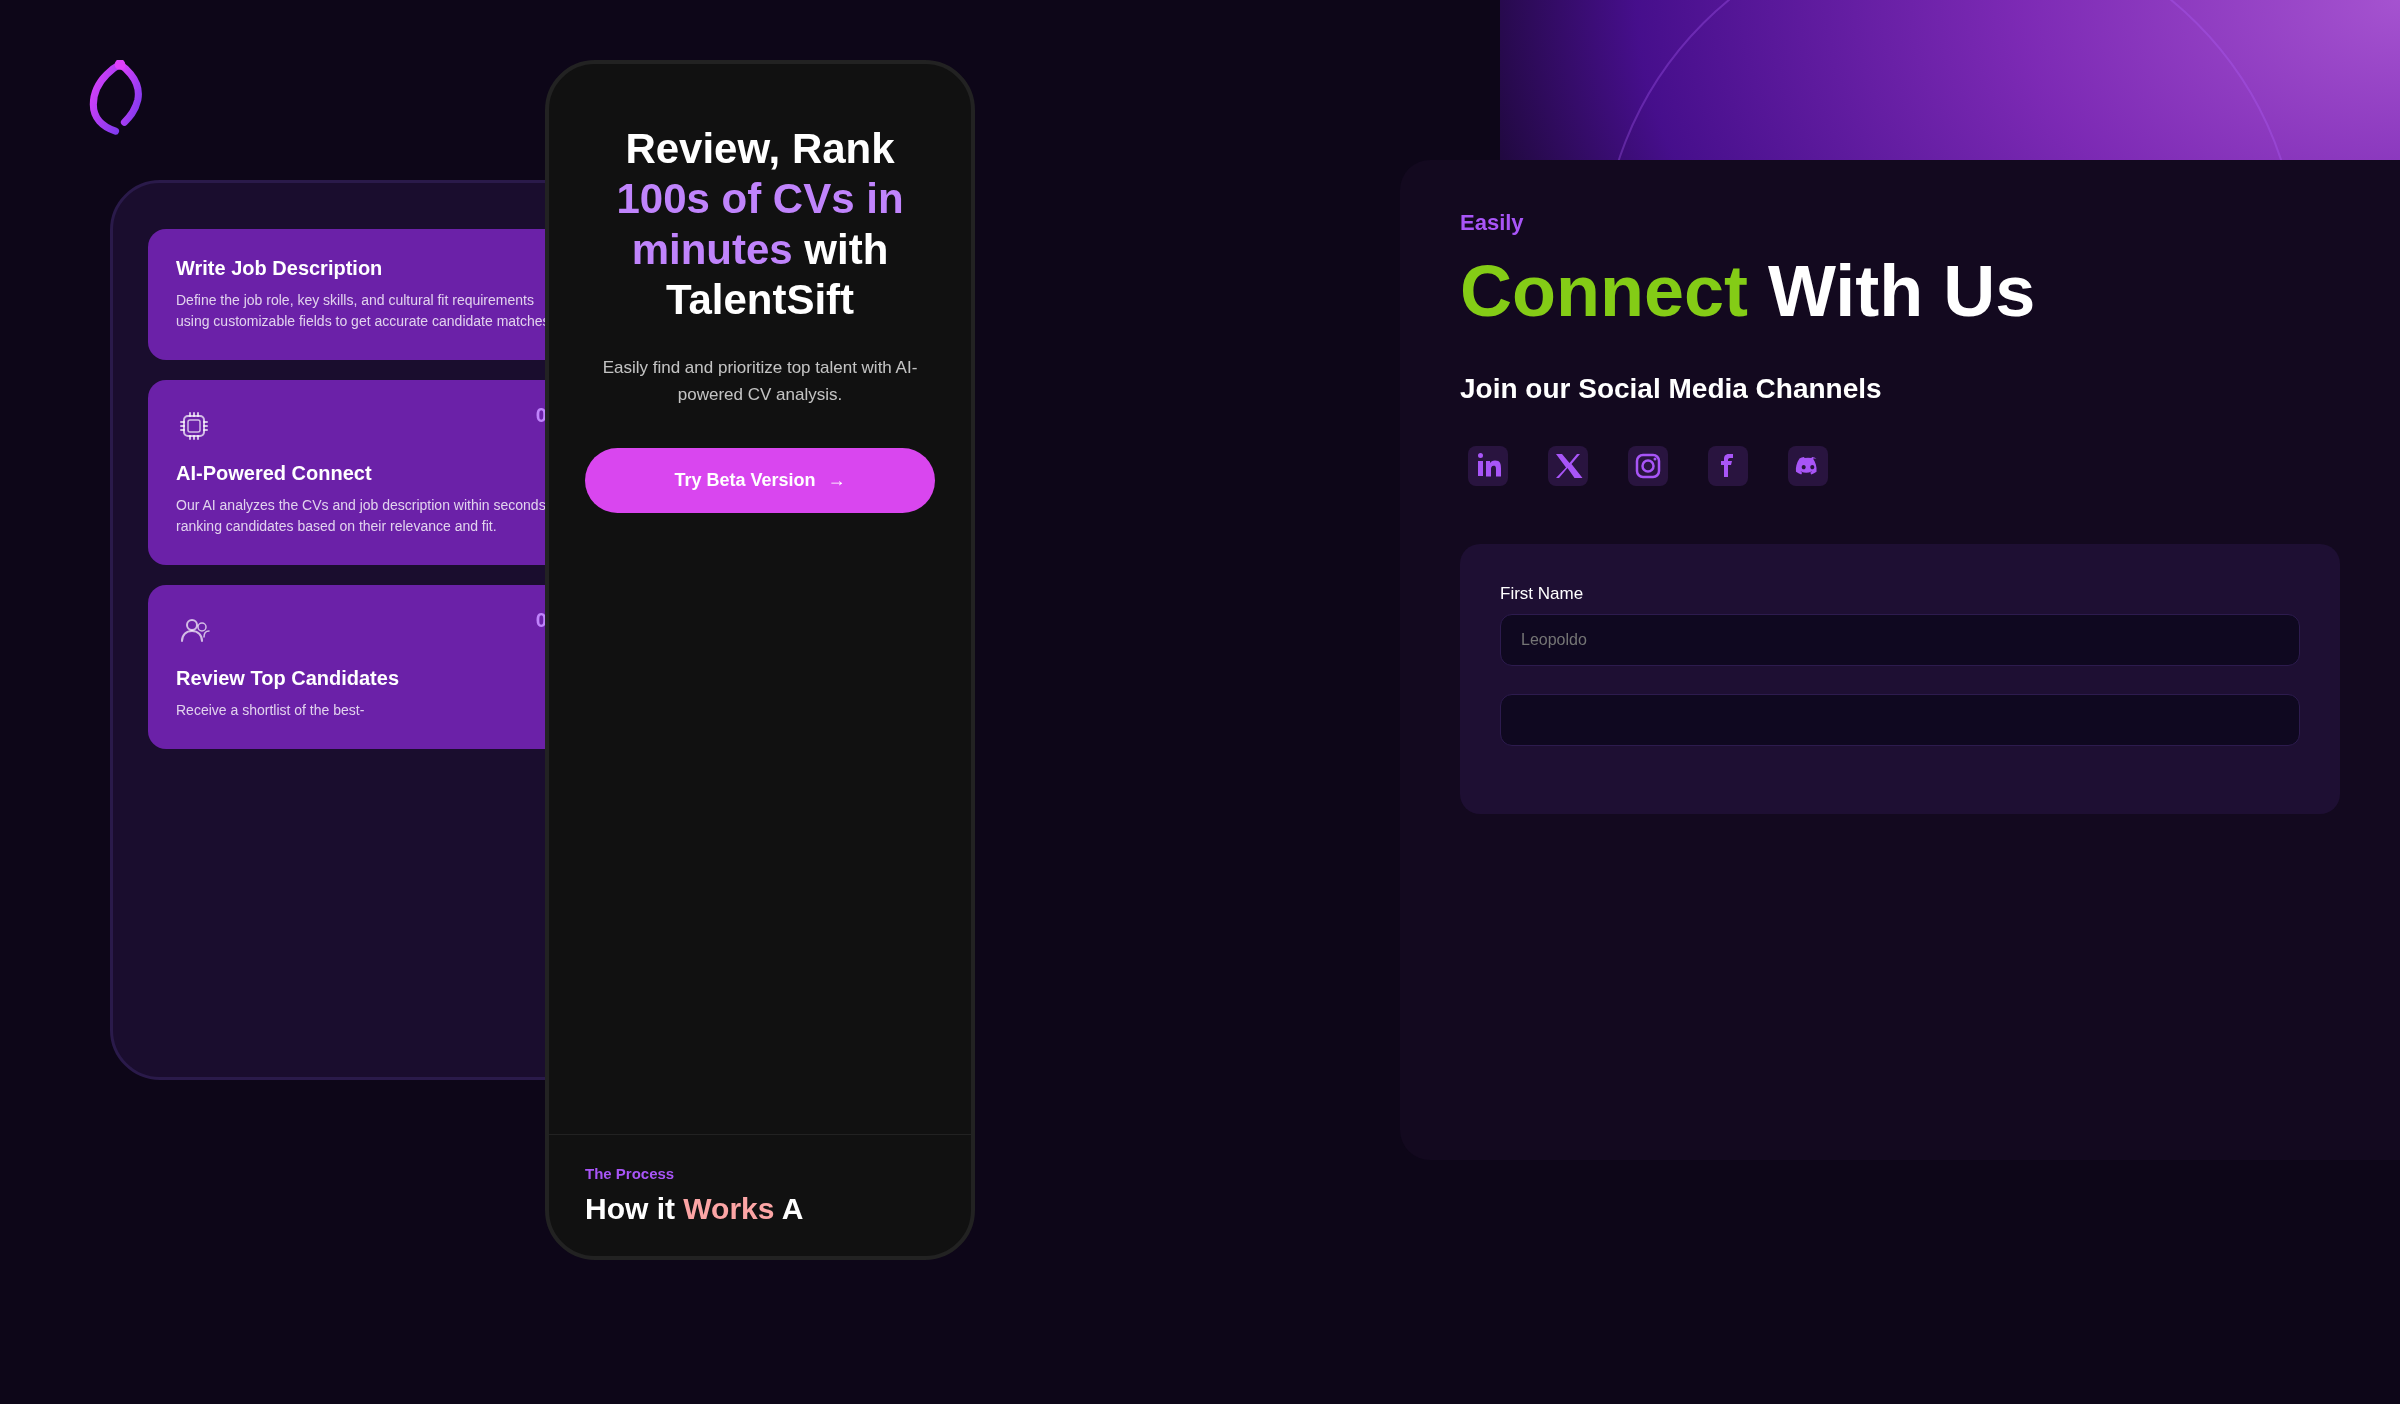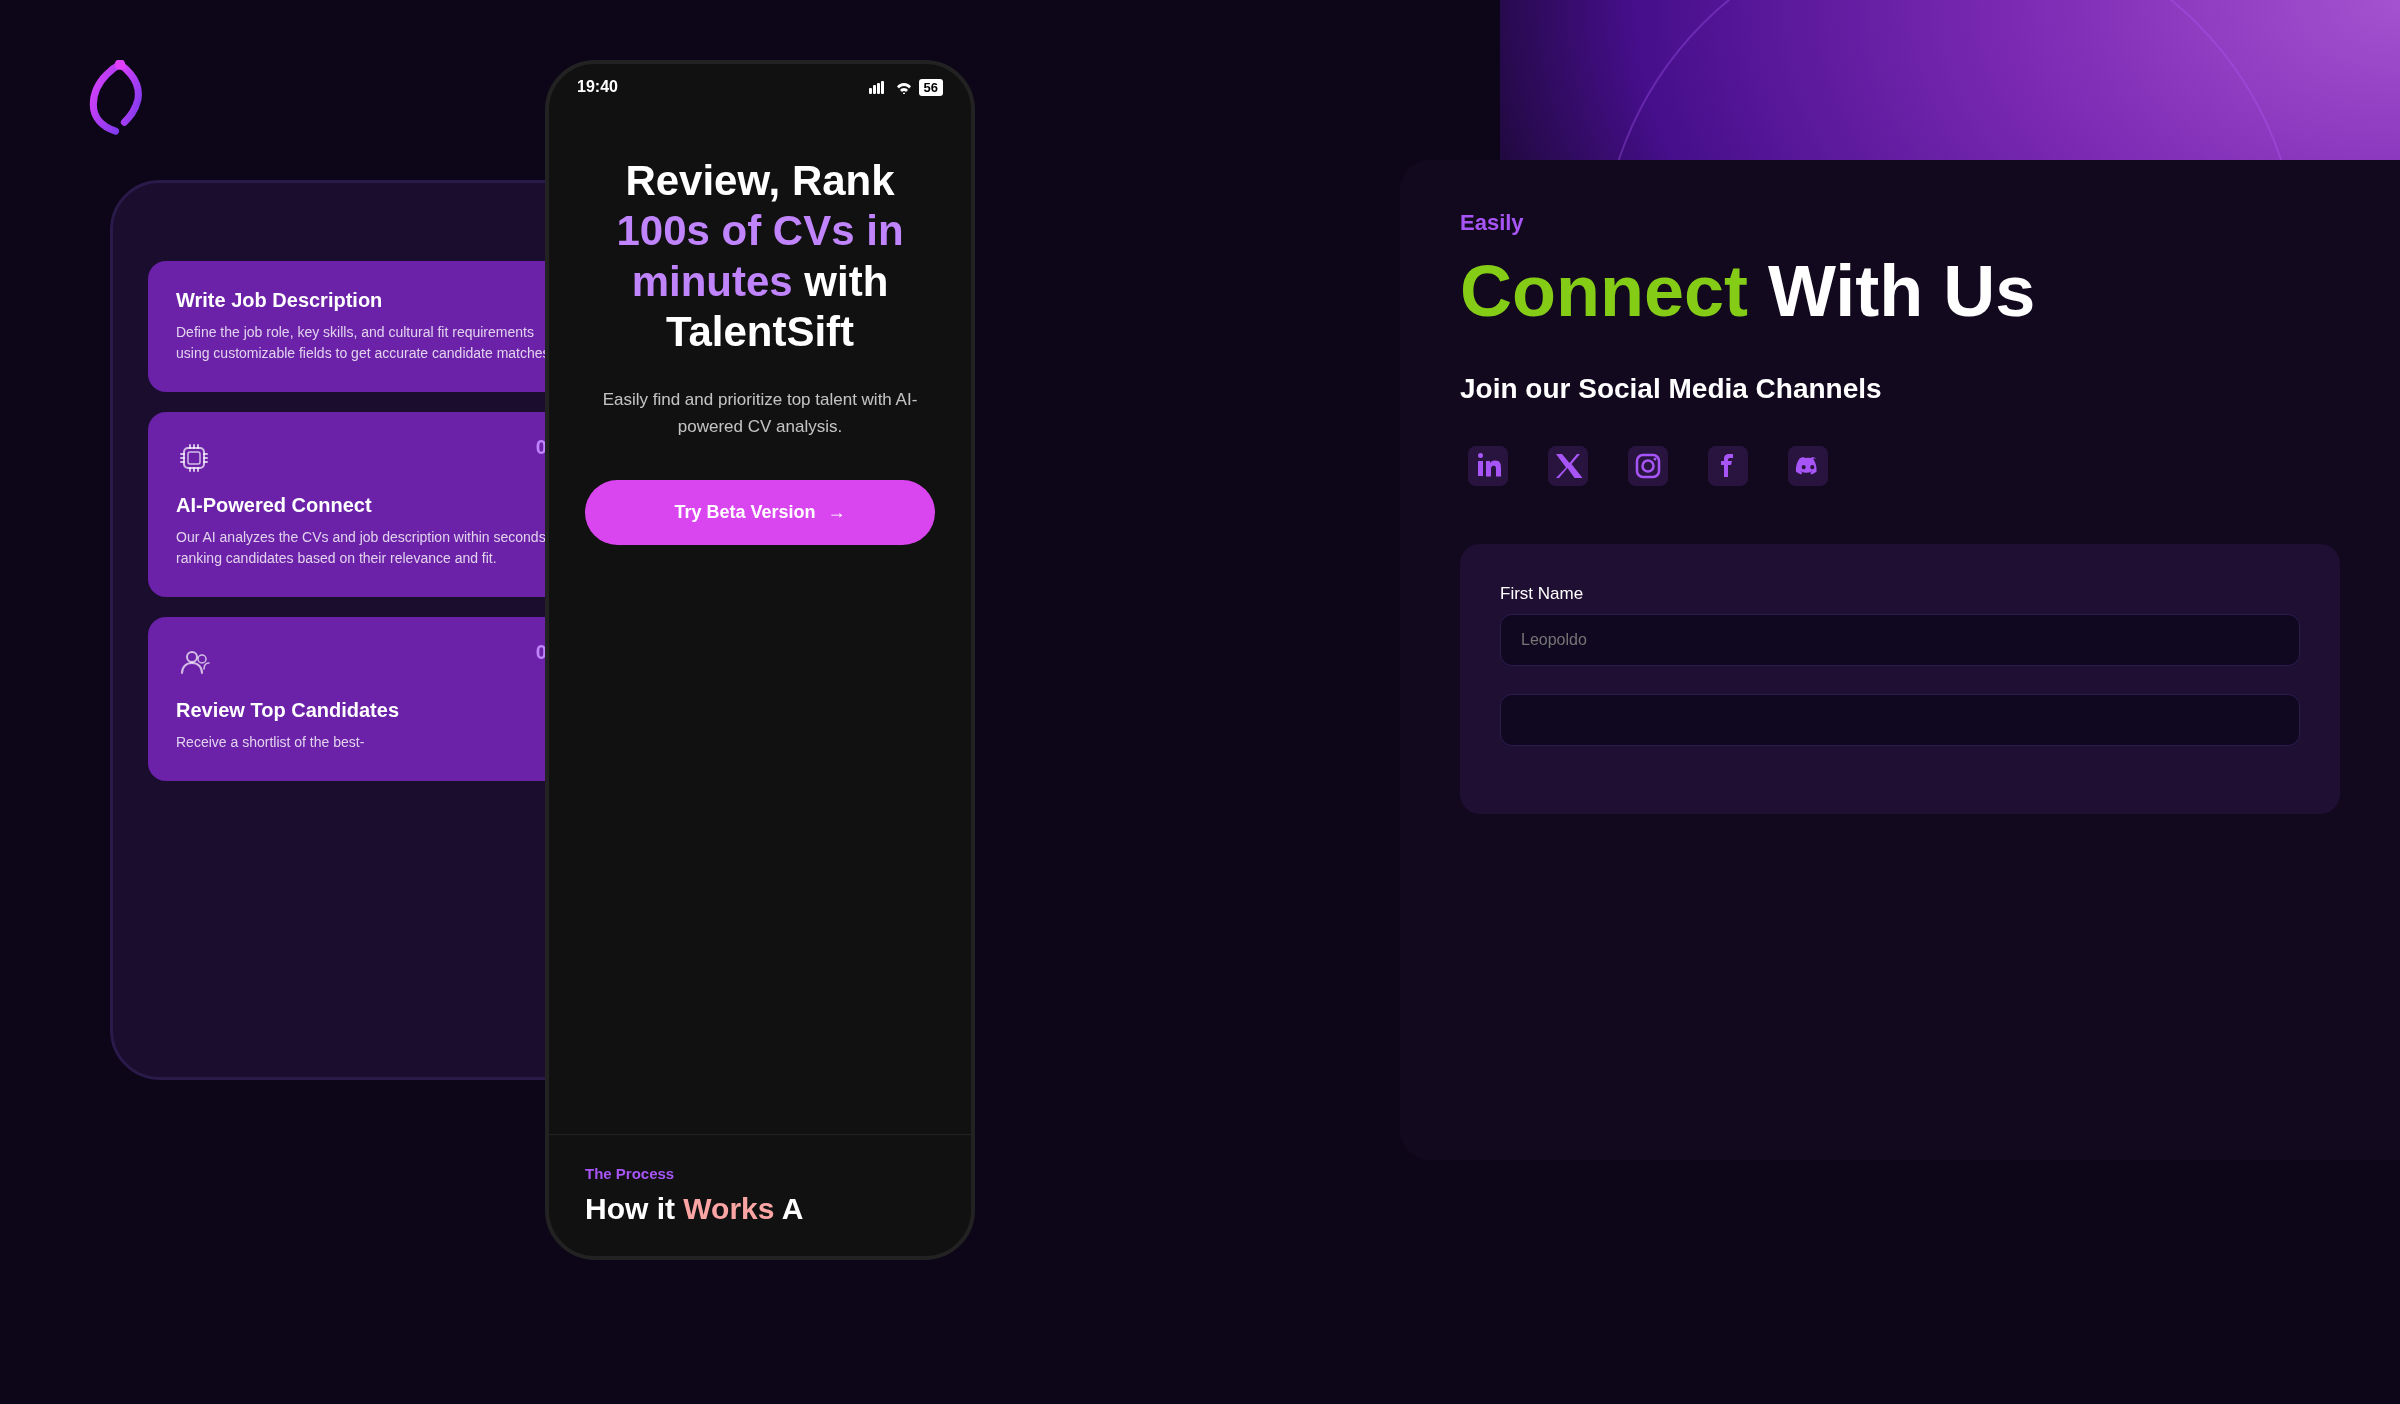--- a/index.html
+++ b/index.html
@@ -53,21 +53,21 @@
       position: absolute;
       left: 110px;
       top: 180px;
       width: 510px;
       height: 900px;
       background: #1a0d2e;
       border-radius: 50px;
       border: 3px solid #2a1a4a;
       z-index: 5;
       overflow: hidden;
-      padding: 78px 35px 40px;
+      padding: 46px 35px 40px;
       display: flex;
       flex-direction: column;
       gap: 20px;
     }
 
     .feature-card {
       background: #6b21a8;
       border-radius: 18px;
       padding: 28px 28px 28px 28px;
       position: relative;
@@ -359,37 +359,20 @@
       </svg>
     </div>
     <div class="feature-card-number">04</div>
     <div class="feature-card-title">Review Top Candidates</div>
     <div class="feature-card-desc">Receive a shortlist of the best-</div>
   </div>
 </div>
 
 <div class="phone-center">
 
-  <div class="phone-status-bar">
-    <span>19:40</span>
-    <div class="status-icons">
-      <svg width="20" height="14" viewBox="0 0 20 14" fill="white">
-        <rect x="0" y="8" width="3" height="6" rx="1"></rect>
-        <rect x="4" y="5" width="3" height="9" rx="1"></rect>
-        <rect x="8" y="3" width="3" height="11" rx="1"></rect>
-        <rect x="12" y="1" width="3" height="13" rx="1"></rect>
-      </svg>
-      <svg width="18" height="14" viewBox="0 0 18 14" fill="white">
-        <path d="M9 3 C12 3, 14.5 4.5, 16 6.5 L14 8.5 C13 7 11.2 6 9 6 C6.8 6, 5 7, 4 8.5 L2 6.5 C3.5 4.5, 6 3, 9 3Z"></path>
-        <path d="M9 8 C10.8 8, 12.2 8.8, 13 10 L11 12 C10.5 11.3, 9.8 11, 9 11 C8.2 11, 7.5 11.3, 7 12 L5 10 C5.8 8.8, 7.2 8, 9 8Z"></path>
-        <circle cx="9" cy="13.5" r="1"></circle>
-      </svg>
-      <span style="font-size:13px; font-weight:700; background:#fff; color:#000; border-radius:3px; padding:1px 5px;">56</span>
-    </div>
-  </div>
 
   <div class="phone-content">
     <div class="hero-headline">
       <span>Review, Rank </span><span class="highlight">100s of CVs in minutes</span><span> with TalentSift</span>
     </div>
     <div class="hero-sub">Easily find and prioritize top talent with AI-powered CV analysis.</div>
     <button class="try-beta-btn">
       <span>Try Beta Version</span>
       <span class="arrow-right">→</span>
     </button>

